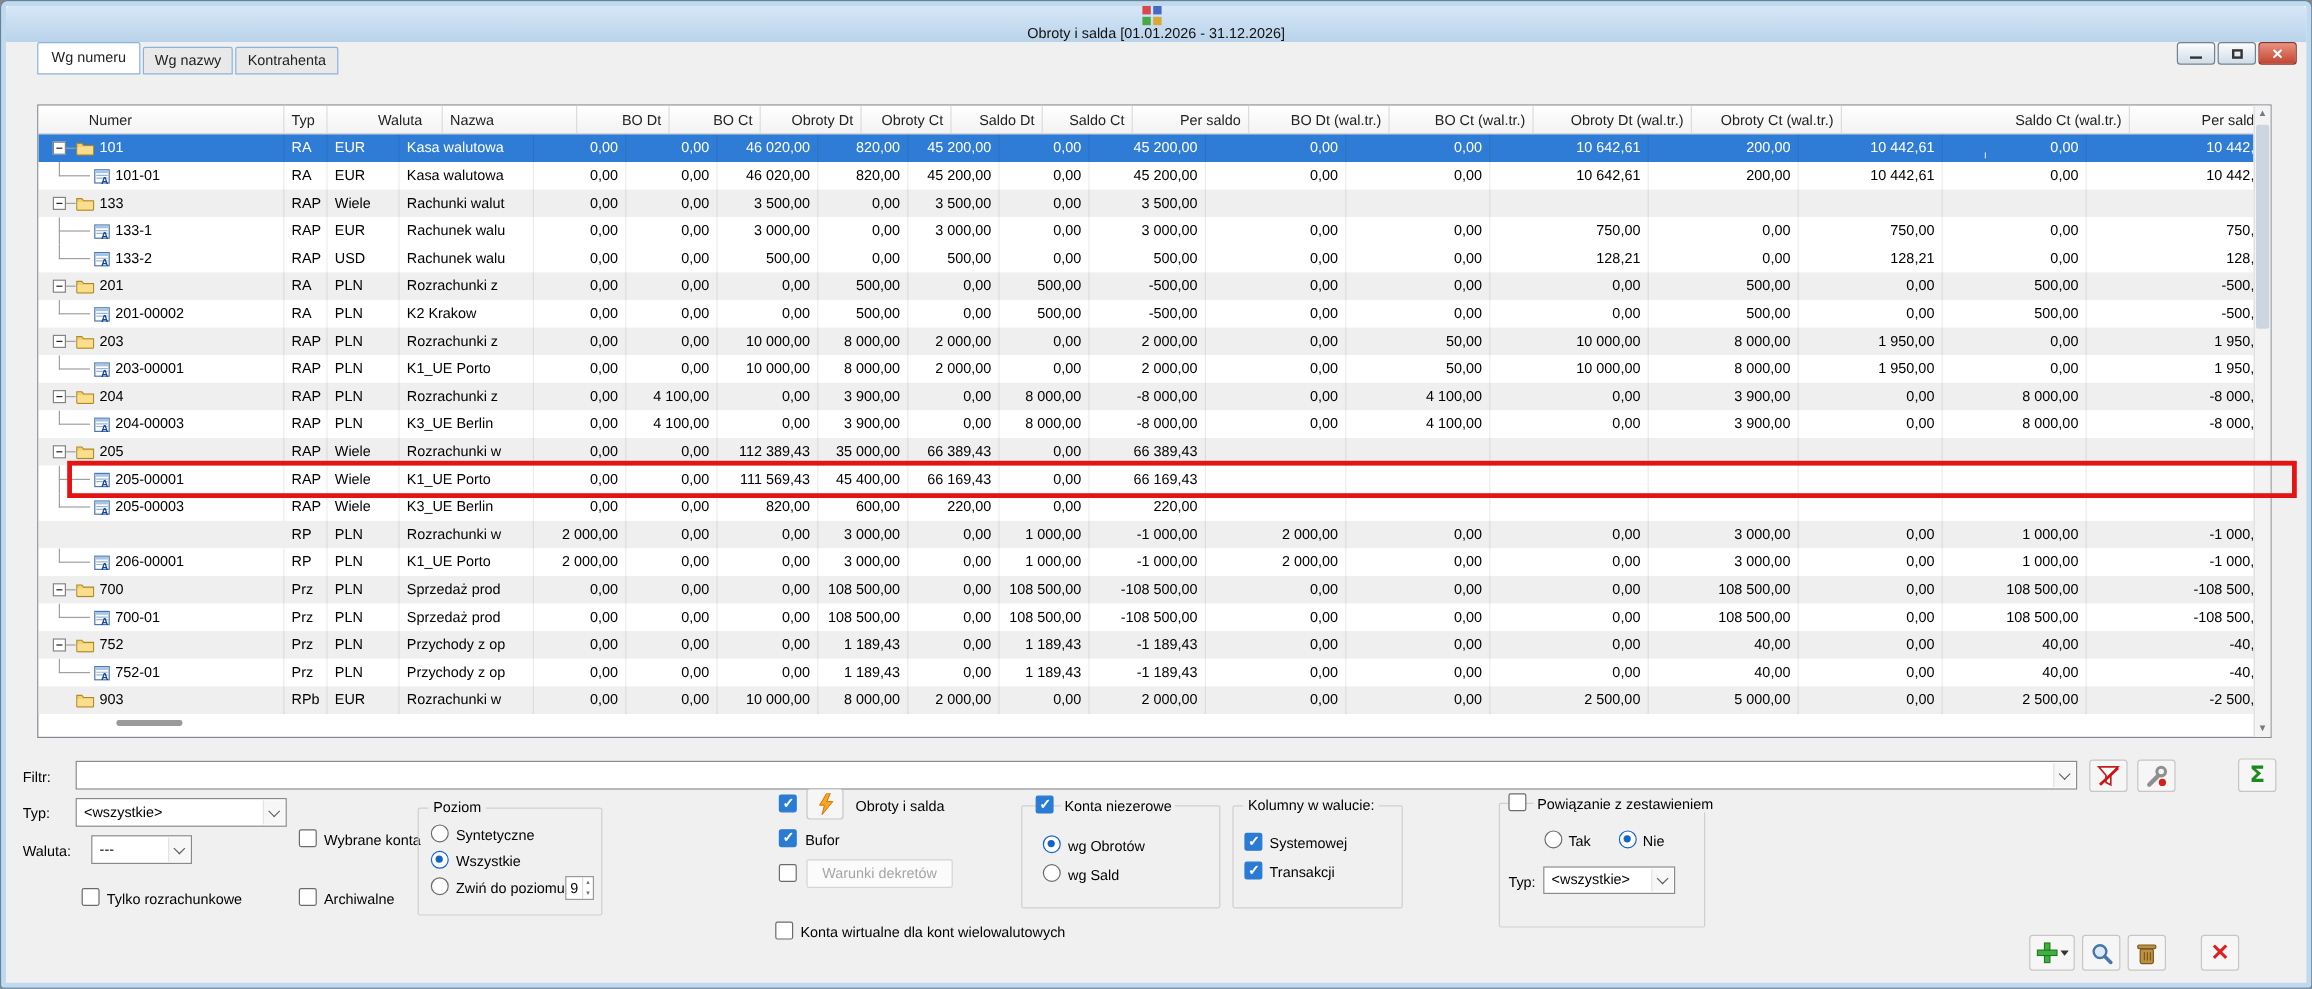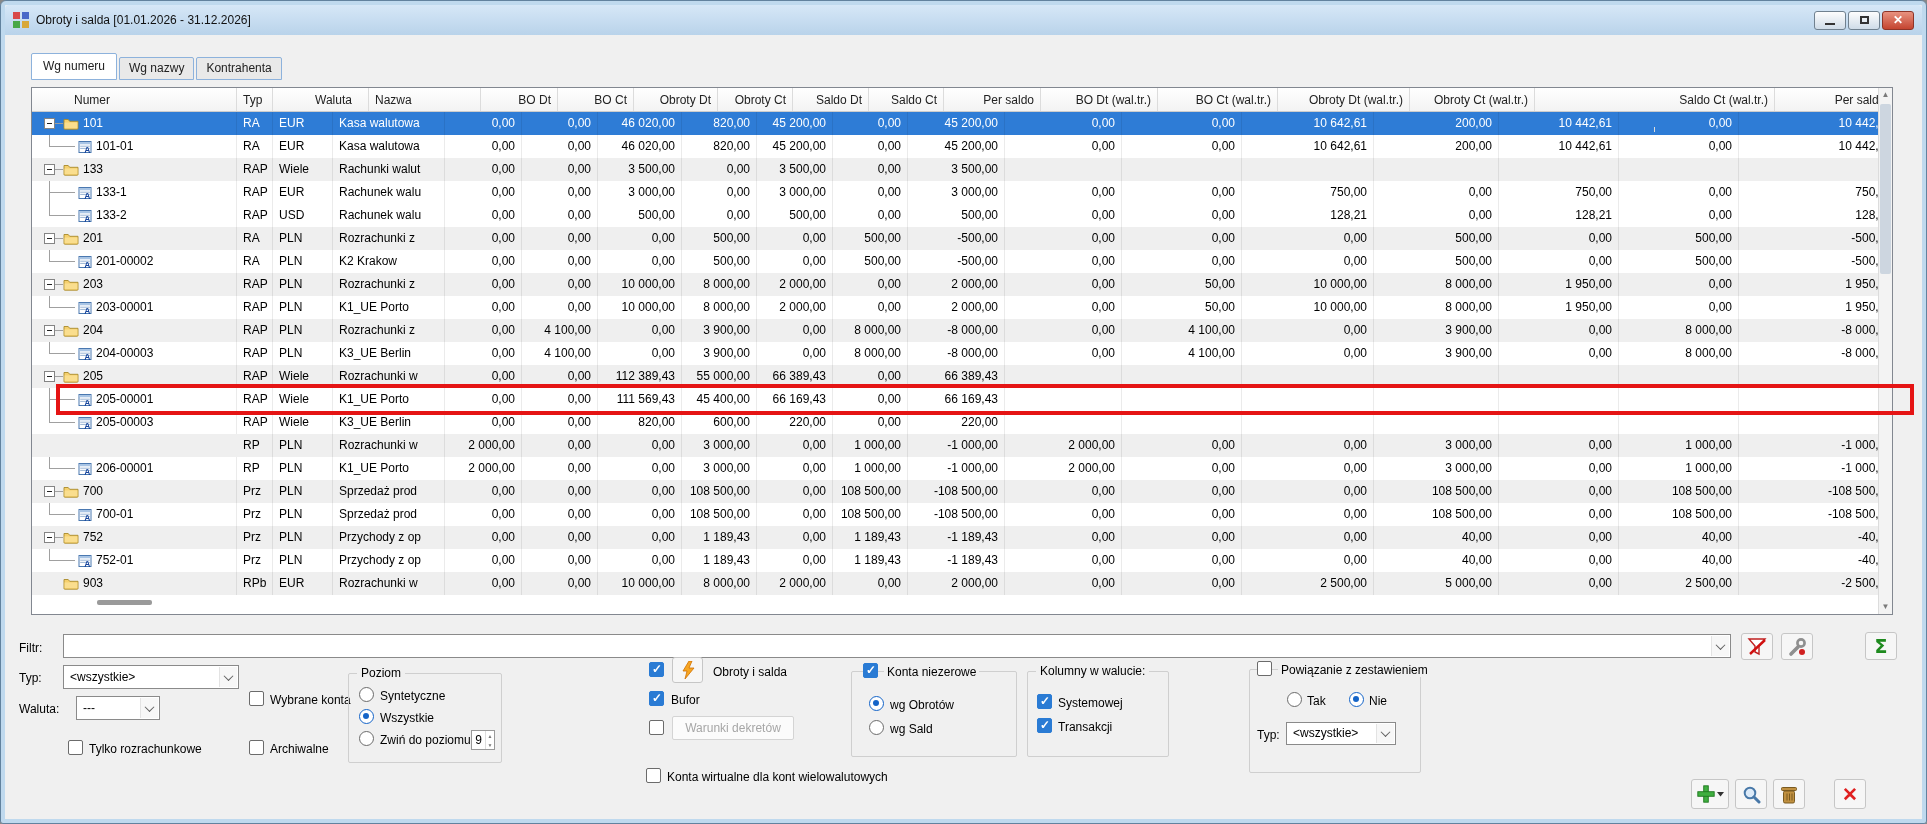--- a/index.html
+++ b/index.html
@@ -6,37 +6,37 @@
   html,body { width:1927px; height:824px; }
   body { font-family: "Liberation Sans", sans-serif; font-size:12px; background:#888; }
 
   .window { position:relative; width:1927px; height:824px; background:#f0f0f0;
     border:1px solid #62829e; border-radius:6px 6px 3px 3px; overflow:hidden;
     box-shadow: inset 0 0 0 4px #bfd9ee; }
 
   
   .titlebar { position:absolute; left:4px; top:4px; right:4px; height:30px;
     background:linear-gradient(#d6e7f7,#b9d3ea); border-radius:4px 4px 0 0;
-    display:flex; align-items:center; padding:0 8px; }
+    display:flex; align-items:center; padding:0 8px;flex-direction:column; }
   .app-icon { width:16px; height:16px; display:grid; grid-template-columns:7px 7px; grid-template-rows:7px 7px; gap:2px; margin-right:7px; }
   .app-icon i { display:block; }
   .app-icon i:nth-child(1){background:#d84848;} .app-icon i:nth-child(2){background:#4868c8;}
   .app-icon i:nth-child(3){background:#48a848;} .app-icon i:nth-child(4){background:#d8a838;}
   .title-text { color:#111; font-size:12px; }
   .win-controls { margin-left:auto; display:flex; gap:2px; }
   .win-btn { width:32px; height:19px; border:1px solid #70818f; border-radius:3px;
     background:linear-gradient(#fdfdfd,#cfdce8); display:flex; align-items:center; justify-content:center;
     color:#333; font-size:11px; line-height:1; }
   .win-btn.min span{ display:block; width:10px; border-top:2px solid #333; margin-top:7px;}
   .win-btn.max span{ display:block; width:9px; height:8px; border:2px solid #333; }
   .win-btn.close { background:linear-gradient(#e89280,#c44430); border-color:#8d3428; }
   .win-btn.close span{ color:#fff; font-weight:bold; font-size:12px; }
 
   
-  .tabs { position:absolute; left:30px; top:52px; display:flex; align-items:flex-end; }
+  .tabs { position:absolute; left:30px; top:34px; display:flex; align-items:flex-end; }
   .tab { border:1px solid #8db2dc; background:#e9e9e9; padding:3px 9px 4px; margin-right:2px;
     border-radius:2px 2px 0 0; color:#222; }
   .tab.active { background:#fff; padding:5px 11px 6px; position:relative; z-index:2; }
 
   
   .table-area { position:absolute; left:30px; top:86px; width:1862px; height:528px;
     background:#fff; border:1px solid #828790; }
   .grid { position:absolute; left:0; top:0; width:1846px; height:100%; overflow:hidden; }
   .hrow { display:flex; width:1867px; height:24px; background:linear-gradient(#ffffff,#f3f3f3);
     border-bottom:1px solid #cdcdcd; }
@@ -482,21 +482,21 @@
                 <path d="M1.6 5.4h12.8v5.8H1.6z" fill="#fade8e"></path>
               </svg>
               <span class="ntext">205</span>
             </div>
             <div class="cell" style="width: 36px;">RAP</div>
             <div class="cell" style="width: 60px;">Wiele</div>
             <div class="cell" style="width: 112px;">Rozrachunki w</div>
             <div class="cell num" style="width: 77px;">0,00</div>
             <div class="cell num" style="width: 76px;">0,00</div>
             <div class="cell num" style="width: 84px;">112 389,43</div>
-            <div class="cell num" style="width: 75px;">55 000,00</div>
+            <div class="cell num" style="width: 75px;">35 000,00</div>
             <div class="cell num" style="width: 76px;">66 389,43</div>
             <div class="cell num" style="width: 75px;">0,00</div>
             <div class="cell num" style="width: 97px;">66 389,43</div>
             <div class="cell num" style="width: 117px;"></div>
             <div class="cell num" style="width: 120px;"></div>
             <div class="cell num" style="width: 132px;"></div>
             <div class="cell num" style="width: 125px;"></div>
             <div class="cell num" style="width: 120px;"></div>
             <div class="cell num" style="width: 120px;"></div>
             <div class="cell num" style="width: 160px;"></div>

